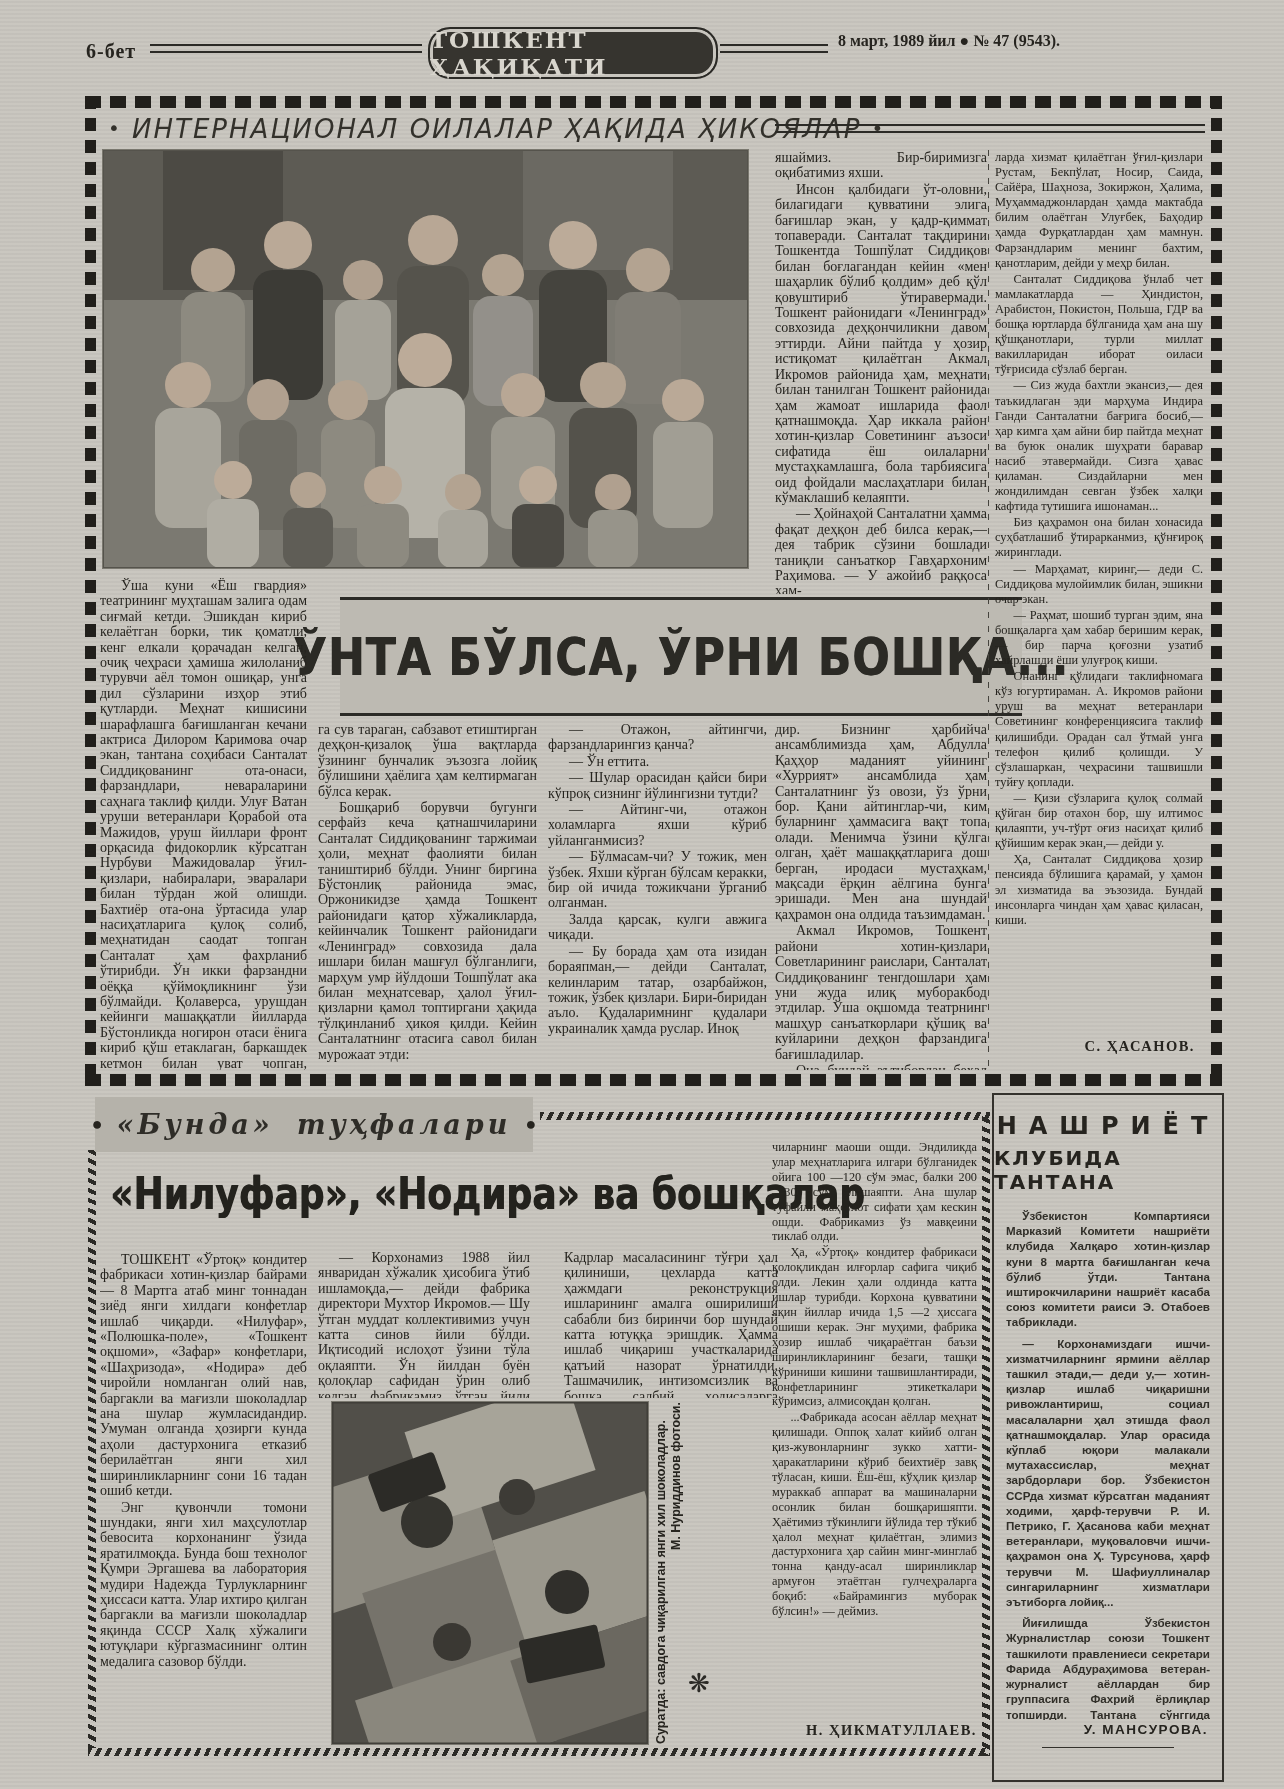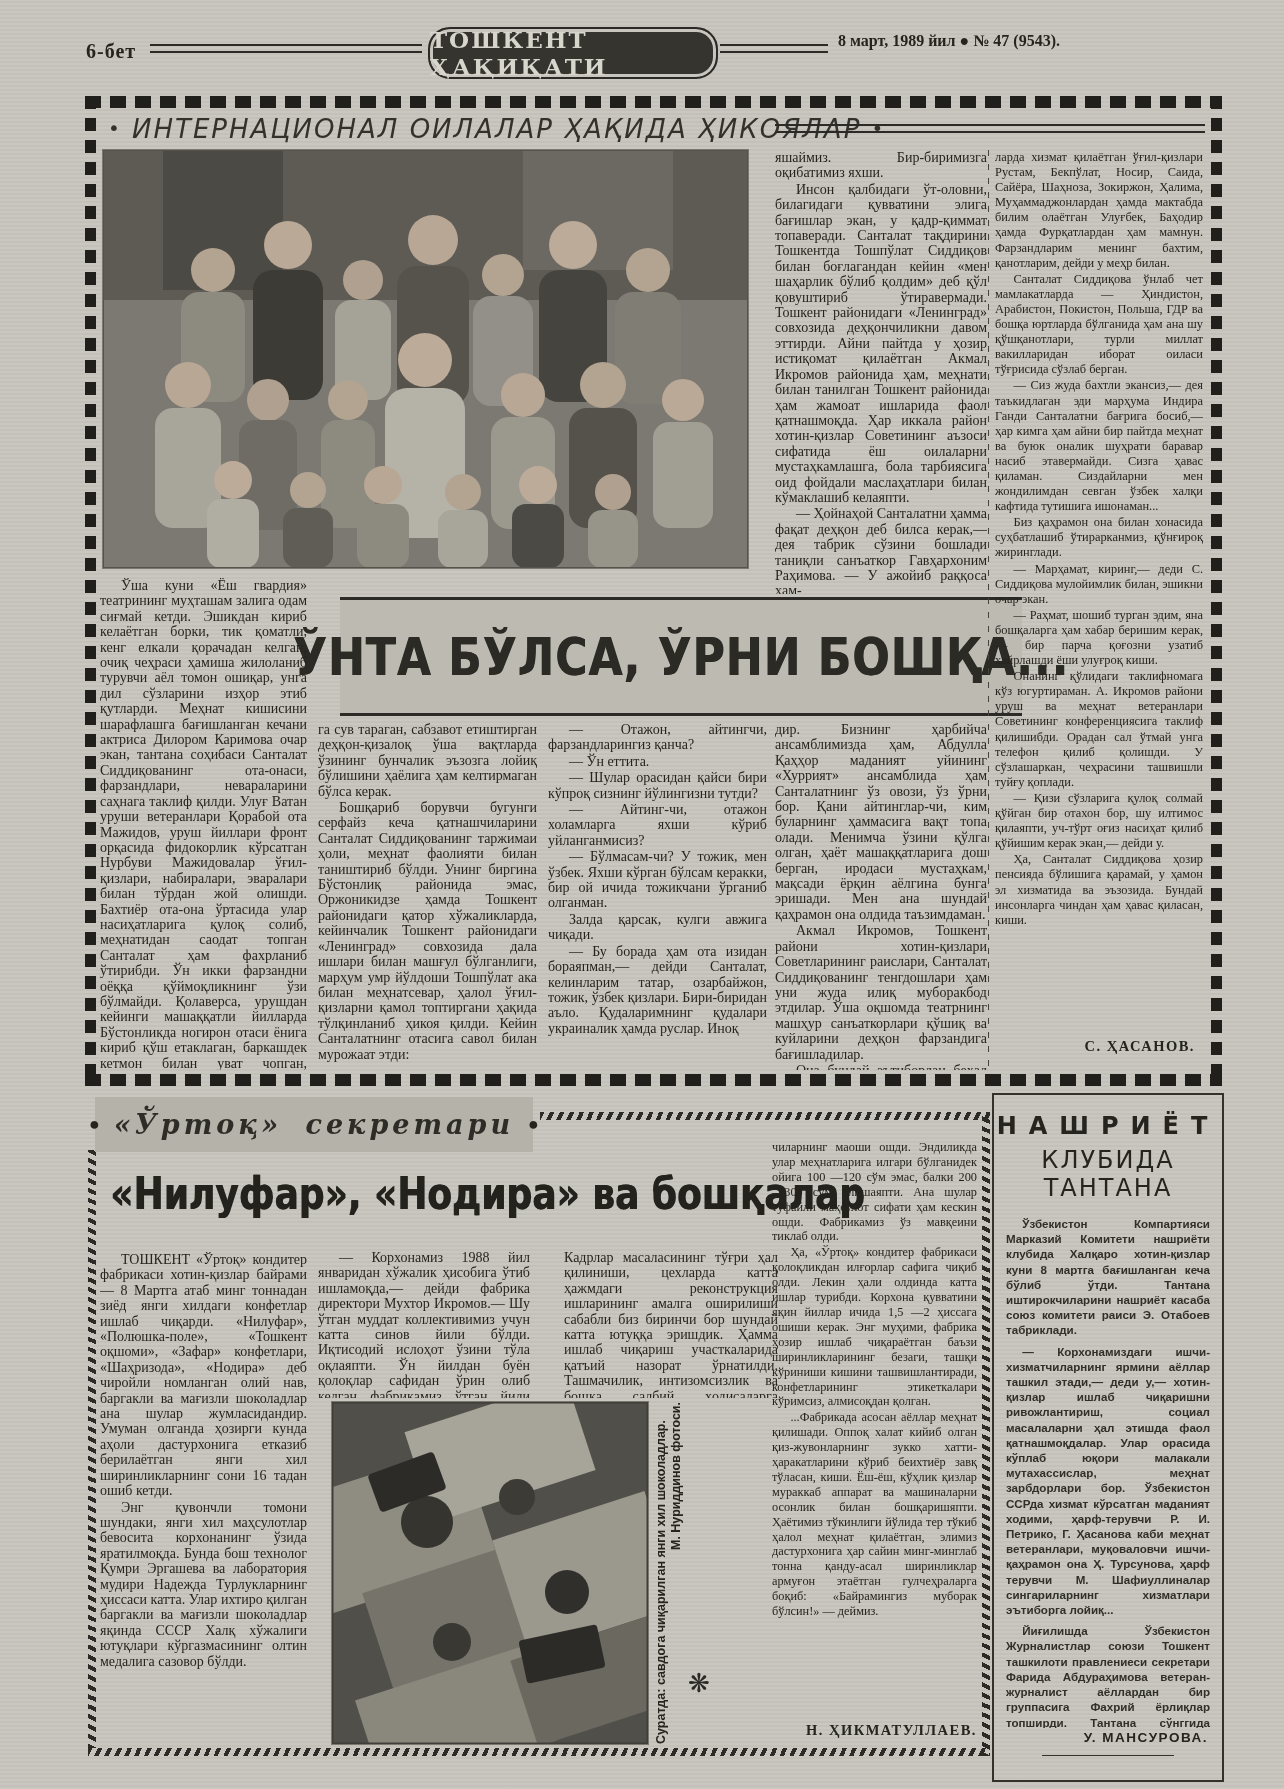--- a/index.html
+++ b/index.html
@@ -44,21 +44,21 @@
              color:#23221d;white-space:nowrap;text-shadow:.8px 0 #23221d;}
   .vcap{overflow:visible;}
   .vcap .rot{position:absolute;left:0;top:342px;width:342px;height:58px;transform:rotate(-90deg);transform-origin:left top;
              font-family:"Liberation Sans",sans-serif;font-weight:bold;font-size:12.5px;line-height:15px;text-align:left;}
   .vcap .rot p{margin:0;}
   .vcap .rot p + p{text-align:right;}
   .deco{font-size:26px;color:#2b2a26;}
   
   .clubbox{border:2px solid #33312c;}
   .club-t1{font-family:"DejaVu Sans",sans-serif;font-weight:bold;font-size:24px;letter-spacing:12px;text-align:center;color:#26241f;}
-  .club-t2{font-family:"DejaVu Sans",sans-serif;font-weight:normal;font-size:24px;letter-spacing:2px;text-align:center;color:#26241f;}
+  .club-t2{font-family:"DejaVu Sans",sans-serif;font-weight:bold;font-size:20px;letter-spacing:2px;text-align:left;color:#26241f;}
   .club-body{font-family:"Liberation Sans",sans-serif;font-weight:bold;font-size:11.6px;line-height:15.2px;color:#312f29;
              text-align:justify;overflow:hidden;}
   .club-body p{margin:0 0 6px;text-indent:1.4em;}
   .club-rule{border-top:1.5px solid #33312c;}
 </style>
 </head>
 <body>
 
 <div id="page">
 
@@ -189,21 +189,21 @@
   <div class="abs thinv" style="left:988px;top:150px;height:918px;"></div>
   <div class="abs byline" style="left:995px;top:1038px;width:200px;">С. ҲАСАНОВ.</div>
 
   <div class="abs hatchh" style="left:540px;top:1112px;width:450px;"></div>
   <div class="abs hatchv" style="left:982px;top:1112px;height:644px;"></div>
   <div class="abs hatchh" style="left:88px;top:1748px;width:902px;"></div>
   <div class="abs hatchv" style="left:88px;top:1150px;height:598px;"></div>
 
   <div class="abs kickband" style="left:95px;top:1097px;width:438px;height:55px;">
     <span class="dot">●</span>
-    <span class="kick">«Ўртоқ»  секретари</span>
+    <span class="kick">«Бунда»  туҳфалари</span>
     <span class="dot">●</span>
   </div>
 
   <div class="abs headline2" style="left:110px;top:1168px;">«Нилуфар», «Нодира» ва бошқалар</div>
 
   <div class="abs col" style="left:100px;top:1252px;width:207px;height:492px;">
       <p>ТОШКЕНТ «Ўртоқ» кондитер фабрикаси хотин-қизлар байрами — 8 Мартга атаб минг тоннадан зиёд янги хилдаги конфетлар ишлаб чиқарди. «Нилуфар», «Полюшка-поле», «Тошкент оқшоми», «Зафар» конфетлари, «Шаҳризода», «Нодира» деб чиройли номланган олий нав, баргакли ва мағизли шоколадлар ана шулар жумласидандир. Умуман олганда ҳозирги кунда аҳоли дастурхонига етказиб берилаётган янги хил ширинликларнинг сони 16 тадан ошиб кетди.</p>
       <p>Энг қувончли томони шундаки, янги хил маҳсулотлар бевосита корхонанинг ўзида яратилмоқда. Бунда бош технолог Қумри Эргашева ва лаборатория мудири Надежда Турлукларнинг ҳиссаси катта. Улар ихтиро қилган баргакли ва мағизли шоколадлар яқинда СССР Халқ хўжалиги ютуқлари кўргазмасининг олтин медалига сазовор бўлди.</p>
     </div>
   <div class="abs col" style="left:318px;top:1250px;width:212px;height:148px;">

